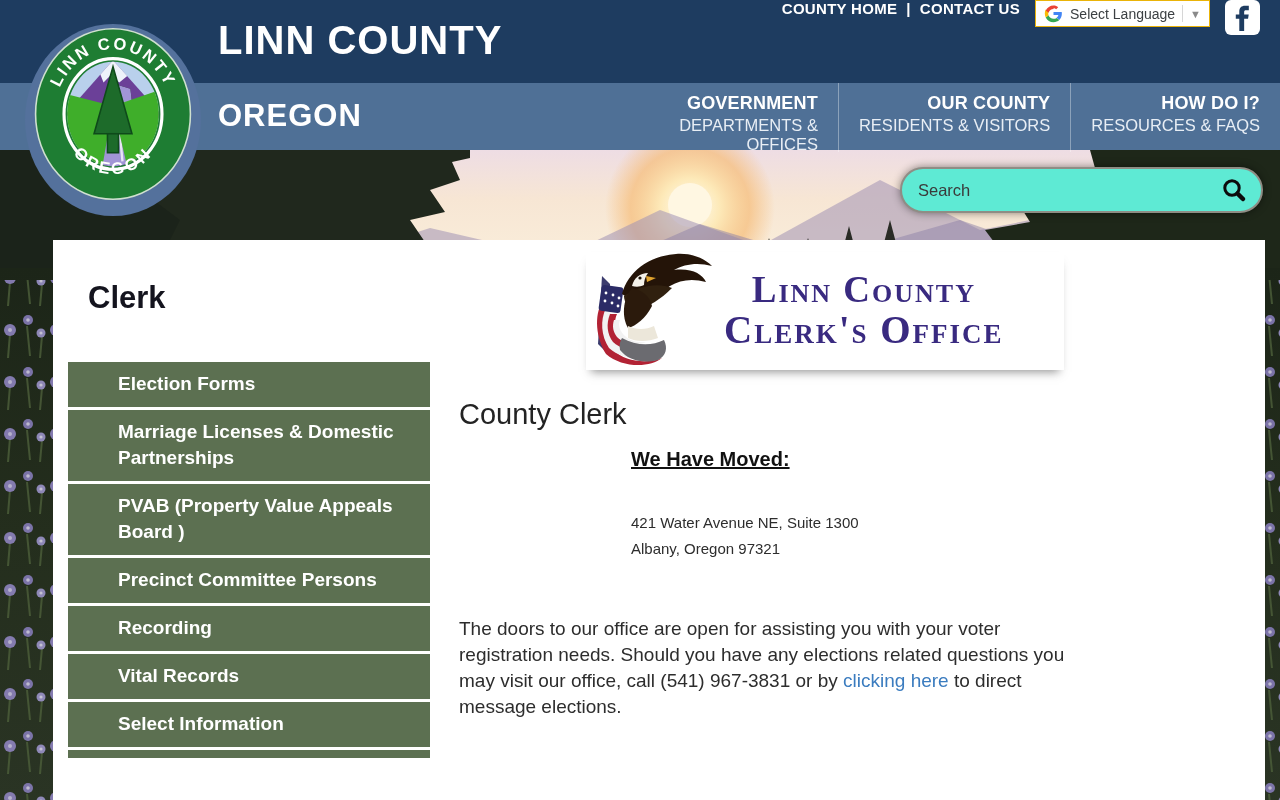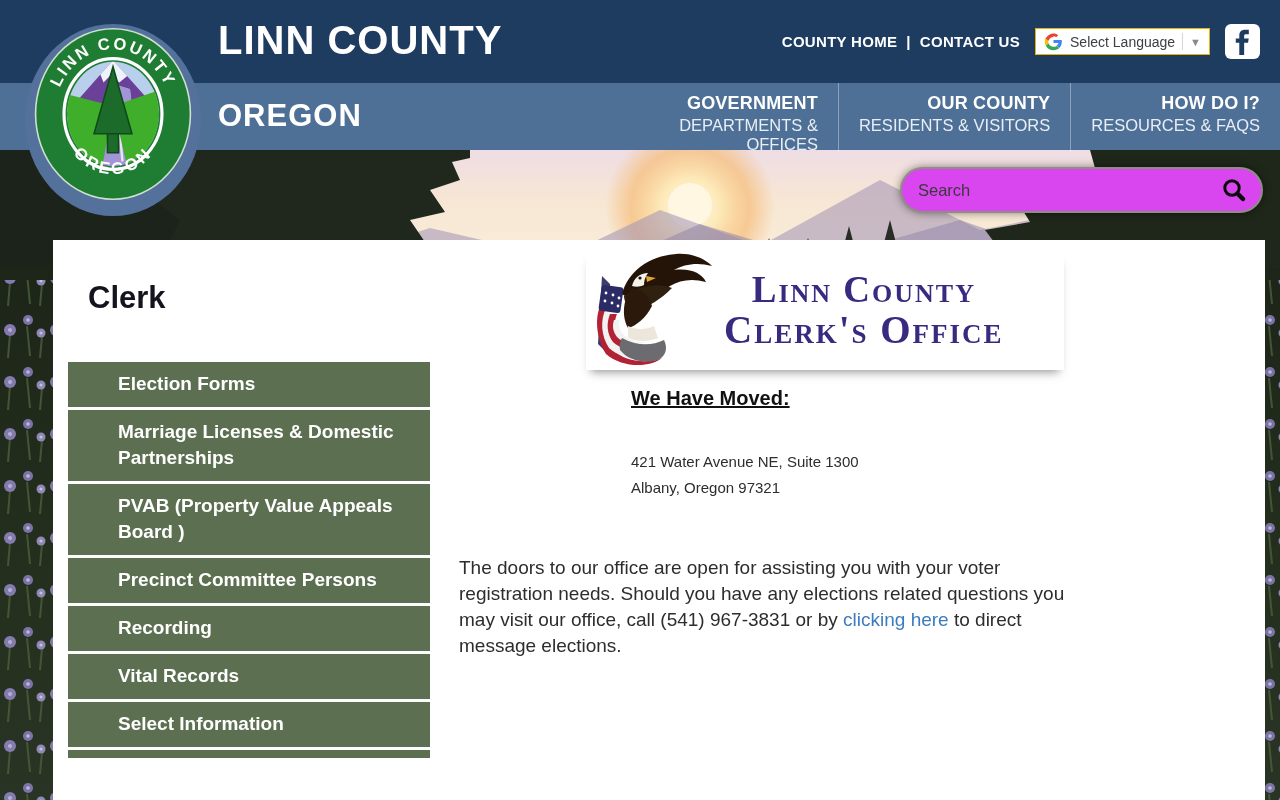--- a/index.html
+++ b/index.html
@@ -2,21 +2,21 @@
 <html><head>
 <meta charset="utf-8">
 <style>
   * { margin:0; padding:0; box-sizing:border-box; }
   html,body { width:1280px; height:800px; overflow:hidden; font-family:"Liberation Sans", sans-serif; background:#1a2217; }
   .page { position:relative; width:1280px; height:800px; }
 
   
   .topbar { position:absolute; left:0; top:0; width:1280px; height:83px; background:#1e3c60; z-index:5; }
   .site-title { position:absolute; left:218px; top:18px; color:#fff; font-size:40px; font-weight:600; letter-spacing:1px; }
-  .top-utils { position:absolute; right:20px; top:0; height:83px; display:flex; align-items:center; gap:15px; }
+  .top-utils { position:absolute; right:20px; top:0; height:83px; display:flex; align-items:flex-start; gap:15px; }
   .util-links { color:#fff; font-size:15px; font-weight:600; letter-spacing:.3px; display:flex; gap:9px; align-items:center; }
   .util-links a { color:#fff; text-decoration:none; }
   .lang-widget { background:#fff; border:1px solid #eab308; height:27px; display:flex; align-items:center; padding:0 8px; gap:7px; cursor:pointer; }
   .lang-widget .lang-label { font-size:14px; color:#3c4043; }
   .lang-widget .divider { width:1px; height:17px; background:#d6d6d6; }
   .lang-widget .arrow { color:#8a8a8a; font-size:11px; }
   .fb-btn { width:35px; height:35px; background:#fff; border-radius:6px; display:flex; align-items:center; justify-content:center; cursor:pointer; }
 
   
   .subbar { position:absolute; left:0; top:83px; width:1280px; height:67px; background:#4f7096; z-index:5; }
@@ -30,21 +30,21 @@
 
   
   .logo-disc { position:absolute; left:25px; top:24px; width:176px; height:192px; border-radius:50%; background:#54719c; z-index:6; }
   .logo-seal { position:absolute; left:34px; top:26px; width:158px; height:176px; z-index:7; cursor:pointer; }
 
   
   .scene { position:absolute; left:0; top:150px; width:1280px; height:650px; z-index:1; }
 
   
   .search-wrap { position:absolute; left:900px; top:167px; width:363px; height:46px; z-index:8; }
-  .search-pill { width:100%; height:100%; background:#d946ef; border:2px solid #8f8d85; border-radius:24px; box-shadow:0 0 8px rgba(0,0,0,.45); display:flex; padding:0 14px 0 16px;gap:21px; }
+  .search-pill { width:100%; height:100%; background:#5eead4; border:2px solid #8f8d85; border-radius:24px; box-shadow:0 0 8px rgba(0,0,0,.45); display:flex; padding:0 14px 0 16px;gap:21px; }
   .search-pill input { flex:1; border:none; outline:none; font-size:16.5px; color:#333; background:transparent; font-family:"Liberation Sans",sans-serif; }
   .search-pill input::placeholder { color:#3a3a3a; opacity:1; }
   .search-btn { background:none; border:none; cursor:pointer; display:flex; align-items:center; }
 
   
   .panel { position:absolute; left:53px; top:240px; width:1212px; height:560px; background:#fff; z-index:4; }
   .dept-title { position:absolute; left:35px; top:40px; font-size:31px; font-weight:600; color:#14141e; }
   .side-menu { position:absolute; left:15px; top:122px; width:362px; list-style:none; }
   .side-menu li { background:#5c7051; margin-bottom:3px; padding:9px 16px 10px 50px; cursor:pointer; }
   .side-menu li span { color:#fff; font-size:19px; font-weight:700; line-height:26px; }
@@ -260,20 +260,21 @@
               <path d="M34 92 C 48 100, 64 100, 76 94 C 80 102, 78 110, 70 114 C 54 118, 40 114, 32 104 C 31 99, 32 95, 34 92 Z" fill="#6b6b70"></path>
             </g>
           </svg>
         </span>
         <div class="banner-text">
           <div class="banner-line1">Linn County</div>
           <div class="banner-line2">Clerk's Office</div>
         </div>
       </div>
 
+      <h1 class="page-title">County Clerk</h1>
 
       <div class="moved-block">
         <div class="moved-heading">We Have Moved:</div>
         <div class="address">
           <div>421 Water Avenue NE, Suite 1300</div>
           <div>Albany, Oregon 97321</div>
         </div>
       </div>
 
       <p class="para"><span>The doors to our office are open for assisting you with your voter registration needs.  Should you have any elections related questions you may visit our office, call (541) 967-3831 or by </span><a>clicking here</a><span> to direct message elections.</span></p>

